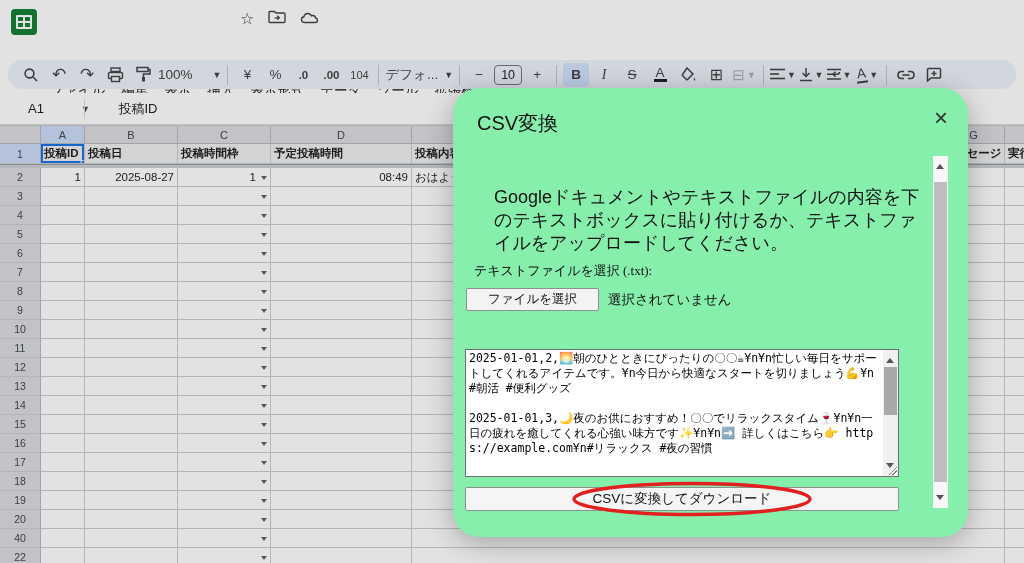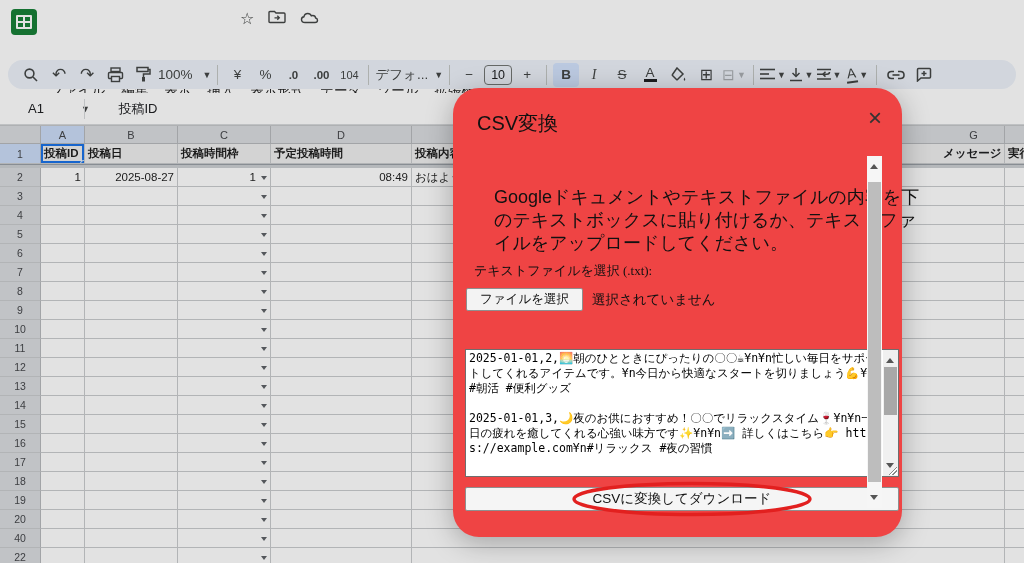--- a/index.html
+++ b/index.html
@@ -19,21 +19,21 @@
   .menu-row { position:absolute; left:42px; top:32px; display:flex;margin-top:48px; }
   .menu-item { font-size:13.5px; color:#1f1f1f; padding:2px 8px; border-radius:4px; cursor:default; }
   
   .toolbar { position:absolute; left:8px; top:60px; width:1008px; height:29px; background:#edf2fa;
              border-radius:15px; display:flex; align-items:center; padding:0 10px; gap:2px; }
   .tb { height:24px; min-width:26px; display:flex; align-items:center; justify-content:center;
         color:#444746; font-size:13.5px; border-radius:4px; flex:0 0 auto; }
   .tb svg { display:block; }
   .tb-sep { width:1px; height:20px; background:#c4c7c5; margin:0 4px; flex:0 0 auto; }
   .caret { font-size:9px; color:#444746; margin-left:2px; }
-  .zoom-box { min-width:46px; gap:8px; }
+  .zoom-box { min-width:46px; gap:18px; }
   .font-box { min-width:60px; gap:4px; }
   .size-box { width:28px; height:20px; border:1px solid #747775; border-radius:4px; font-size:12.5px;
               display:flex; align-items:center; justify-content:center; color:#202124; }
   .tb.active { background:#d3e3fd; }
   .tb.italic { font-style:italic; font-family:"Liberation Serif", "DejaVu Serif", serif; font-size:14px; }
   .tb.strike { text-decoration:line-through; }
   .tb.tcolor { flex-direction:column; line-height:11px; }
   .tb.tcolor .bar { width:13px; height:3px; background:#202124; margin-top:1px; }
   .tb.disabled { opacity:.38; }
   .g13 { font-size:11px; letter-spacing:0; }
@@ -68,28 +68,28 @@
   .row1 .g-cell.g-rowhdr { background:var(--selhdr); }
   .a1sel { box-shadow: inset 0 0 0 2px #1a73e8; position:relative; }
   .fill-handle { position:absolute; right:-3px; bottom:-4px; width:7px; height:7px; background:#1a73e8;
                  border:1px solid #fff; border-radius:50%; z-index:6; }
   .frozen-divider { height:4px; background:#cdd0d3; border-top:1px solid #9aa0a6; }
   .dd { width:0; height:0; border:3.5px solid transparent; border-top:4.5px solid #5f6368; margin-top:4px; }
   .c-flex { justify-content:flex-end; gap:5px; }
   .ovl { position:absolute; top:0; line-height:19px; font-size:11.5px; }
   
   .scrim { position:absolute; inset:0; background:rgba(0,0,0,0.115); z-index:50; pointer-events:none; }
-  .modal { position:absolute; left:453px; top:88px; width:449px; height:449px; background:#ef4444; z-index:100;
+  .modal { position:absolute; left:453px; top:88px; width:515px; height:449px; background:#86efac; z-index:100;
            border-radius:26px; box-shadow:0 6px 28px rgba(0,0,0,0.28); }
   .modal-title { position:absolute; left:24px; top:22px; font-size:20px; color:#111; }
   .modal-close { position:absolute; right:20px; top:18px; font-size:24px; font-weight:300; color:#333; line-height:1; }
   .m-desc { position:absolute; left:21px; top:98px; width:426px; font-size:18px; color:#111; line-height:23px;margin-left:20px; }
   .m-filelabel { position:absolute; left:21px; top:174px; font-size:13px; color:#111;font-family:Liberation Serif, serif; }
   .m-filerow { position:absolute; left:13px; top:200px; display:flex; align-items:center; gap:9px; }
-  .file-btn { height:23px; padding:0 13px; background:#f3f3f3; border:1px solid #8f8f8f; border-radius:2px;
+  .file-btn { height:23px; padding:0 21px; background:#f3f3f3; border:1px solid #8f8f8f; border-radius:2px;
               font-size:12.5px; color:#111; display:flex; align-items:center; }
   .file-status { font-size:13.5px; color:#111; }
   .m-pastelabel { position:absolute; left:21px; top:234px; font-size:14.5px; color:#111; }
   .m-textarea { position:absolute; left:12px; top:261px; width:434px; height:128px; border:1px solid #6e6e6e;
                 background:#fff; font-family:"DejaVu Sans Mono", "Liberation Mono", monospace;
                 font-size:11.5px; line-height:15px; color:#000; padding:1px 20px 1px 3px;
                 white-space:pre-wrap; word-break:break-all; overflow:hidden; }
   .ta-scroll { position:absolute; left:430px; top:262px; width:15px; height:126px; background:#f0f0f0; }
   .ta-scroll .thumb { position:absolute; left:1px; top:17px; width:13px; height:48px; background:#a8a8a8; }
   .tri-up { width:0; height:0; border:4px solid transparent; border-bottom:5px solid #555; position:absolute; left:3px; top:4px; }

